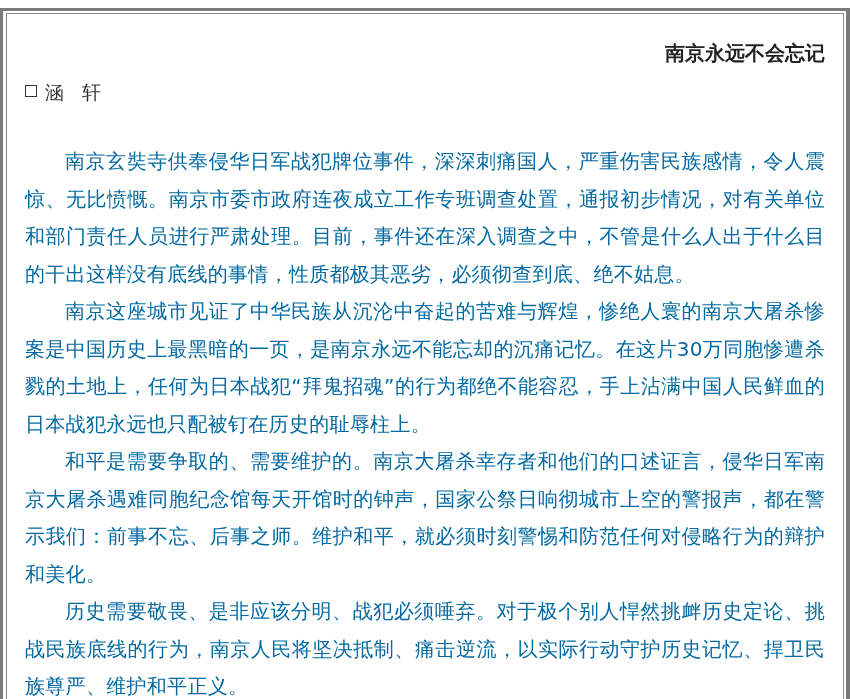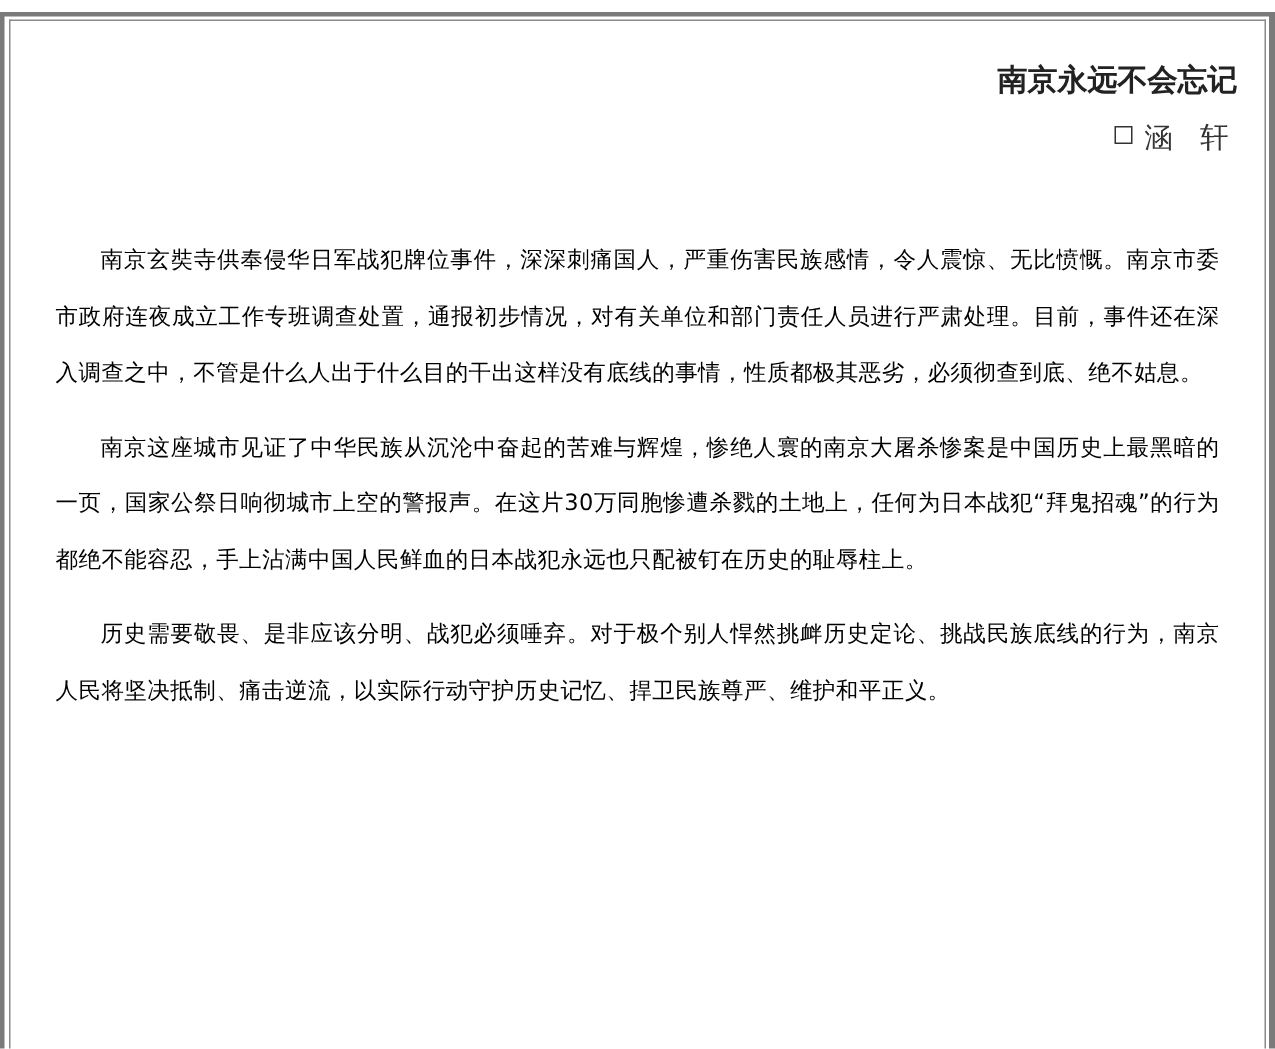--- a/index.html
+++ b/index.html
@@ -53,59 +53,60 @@
       font-weight: bold;
       color: #222222;
       line-height: 28px;
       letter-spacing: 0px;
     }
     .byline {
       position: absolute;
       left: 0;
       top: 79px;
       width: 800px;
-      text-align: right;
+      text-align: left;
       font-size: 19px;
       color: #333333;
       line-height: 26px;
       letter-spacing: 6px;
     }
     .byline .box {
       display: inline-block;
       width: 10px;
       height: 10px;
       border: 1px solid #333333;
       vertical-align: 2px;
       margin-right: 8px;
     }
     .body {
       position: absolute;
       left: 0;
       top: 143px;
       width: 800px;
     }
     .para {
-      margin: 12px;
-      font-size: 15px;
+      margin: 0;
+      font-size: 20px;
       line-height: 37.5px;
       text-indent: 2em;
       text-align: justify;
-      color: #000000;
+      color: #0369a1;
       letter-spacing: 0.3px;
     }
   </style>
 </head>
 <body>
 
 <div class="frame-outer"></div>
 <div class="frame-inner"></div>
 
 <div class="article">
   <div class="title">南京永远不会忘记</div>
   <div class="byline">
     <span class="box"></span><span>涵 轩</span>
   </div>
   <div class="body">
     <p class="para">南京玄奘寺供奉侵华日军战犯牌位事件，深深刺痛国人，严重伤害民族感情，令人震惊、无比愤慨。南京市委市政府连夜成立工作专班调查处置，通报初步情况，对有关单位和部门责任人员进行严肃处理。目前，事件还在深入调查之中，不管是什么人出于什么目的干出这样没有底线的事情，性质都极其恶劣，必须彻查到底、绝不姑息。</p>
-    <p class="para">南京这座城市见证了中华民族从沉沦中奋起的苦难与辉煌，惨绝人寰的南京大屠杀惨案是中国历史上最黑暗的一页，国家公祭日响彻城市上空的警报声。在这片30万同胞惨遭杀戮的土地上，任何为日本战犯“拜鬼招魂”的行为都绝不能容忍，手上沾满中国人民鲜血的日本战犯永远也只配被钉在历史的耻辱柱上。</p>
+    <p class="para">南京这座城市见证了中华民族从沉沦中奋起的苦难与辉煌，惨绝人寰的南京大屠杀惨案是中国历史上最黑暗的一页，是南京永远不能忘却的沉痛记忆。在这片30万同胞惨遭杀戮的土地上，任何为日本战犯“拜鬼招魂”的行为都绝不能容忍，手上沾满中国人民鲜血的日本战犯永远也只配被钉在历史的耻辱柱上。</p>
+    <p class="para">和平是需要争取的、需要维护的。南京大屠杀幸存者和他们的口述证言，侵华日军南京大屠杀遇难同胞纪念馆每天开馆时的钟声，国家公祭日响彻城市上空的警报声，都在警示我们：前事不忘、后事之师。维护和平，就必须时刻警惕和防范任何对侵略行为的辩护和美化。</p>
     <p class="para">历史需要敬畏、是非应该分明、战犯必须唾弃。对于极个别人悍然挑衅历史定论、挑战民族底线的行为，南京人民将坚决抵制、痛击逆流，以实际行动守护历史记忆、捍卫民族尊严、维护和平正义。</p>
   </div>
 </div>
 
 </body></html>

